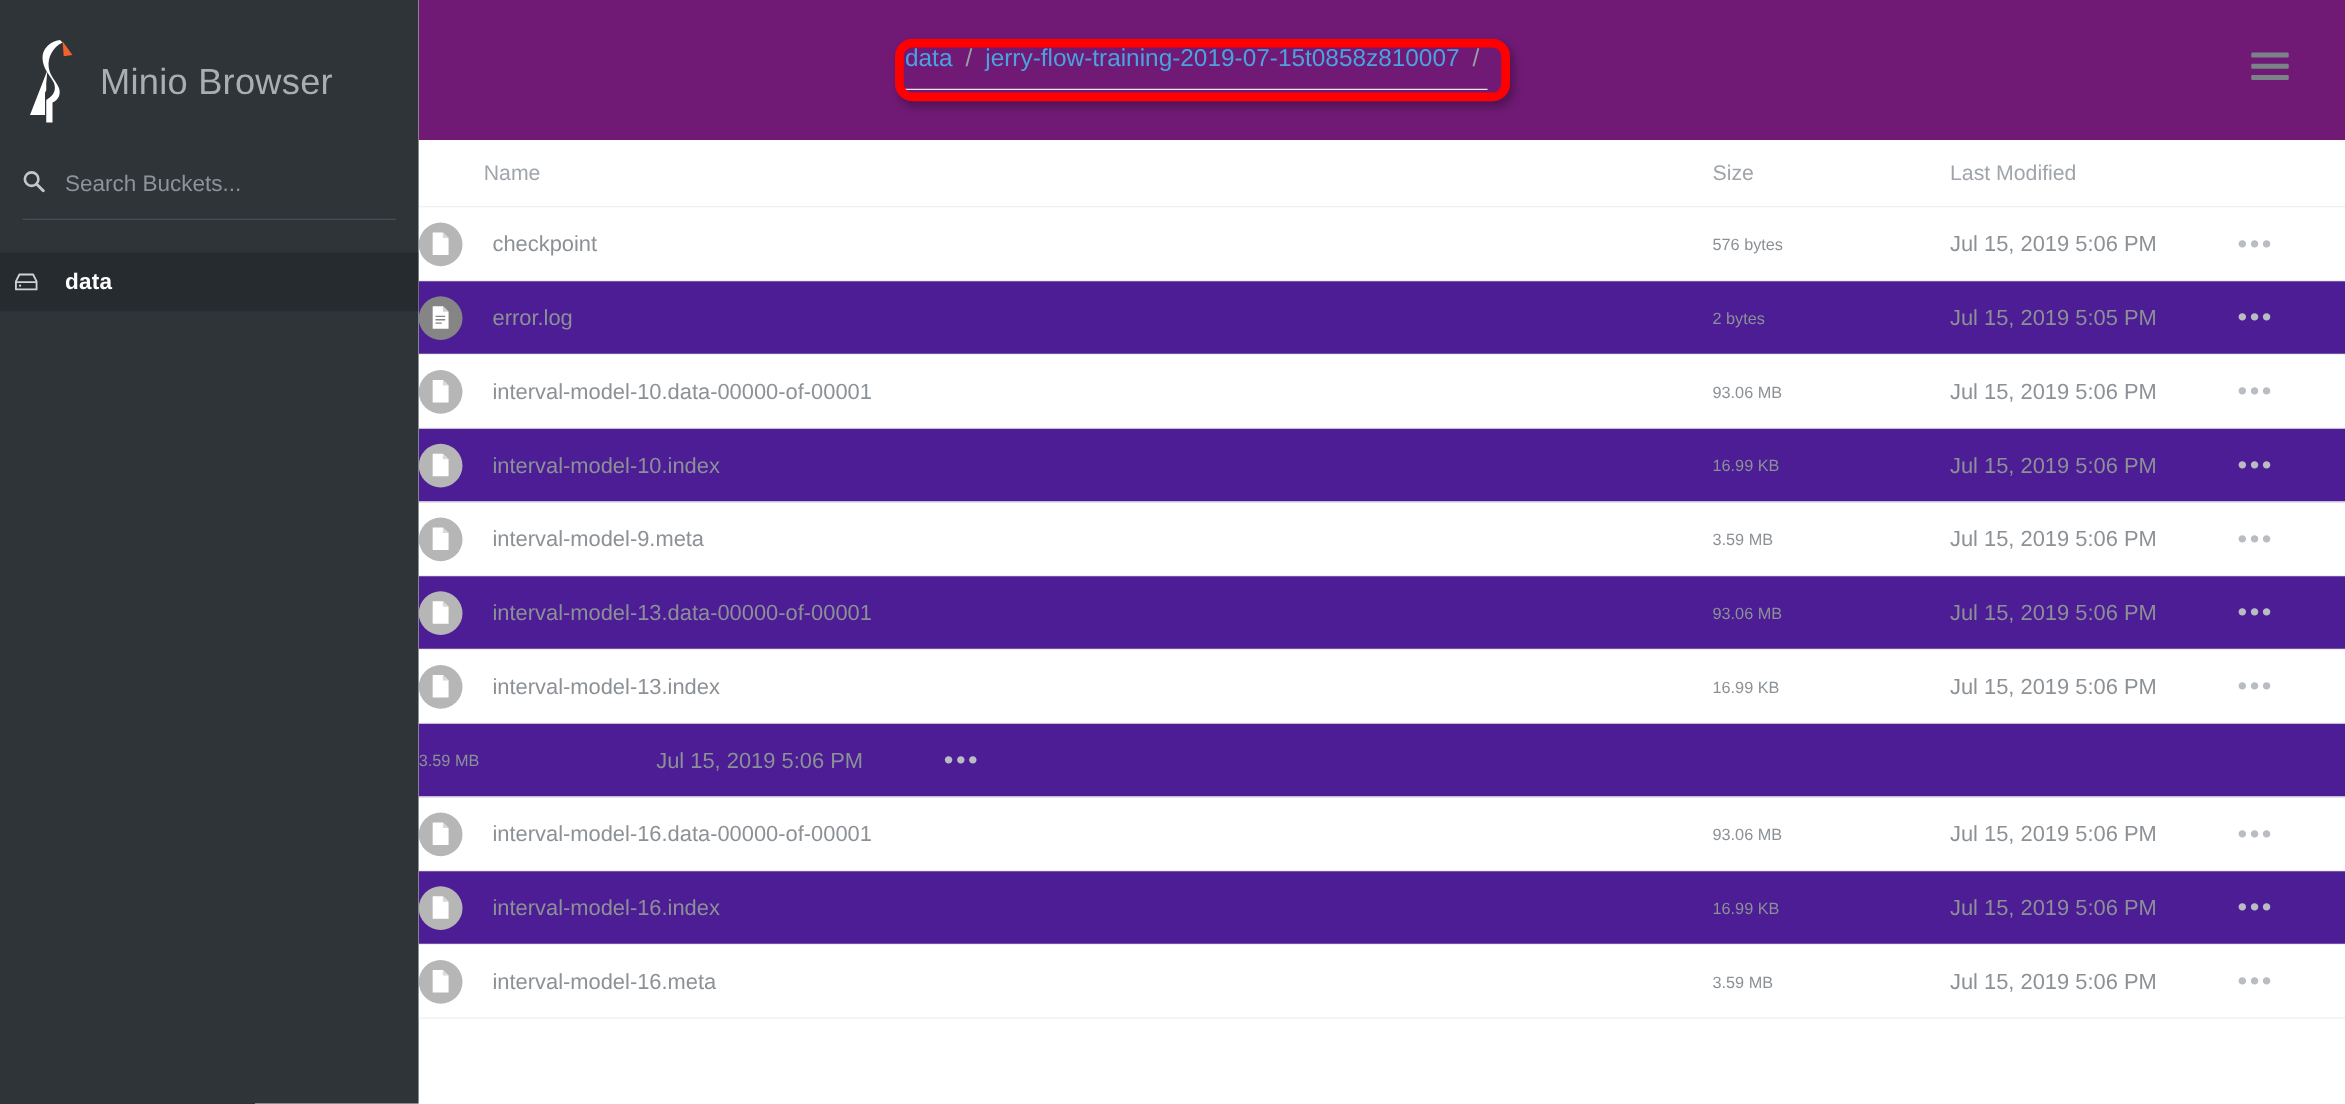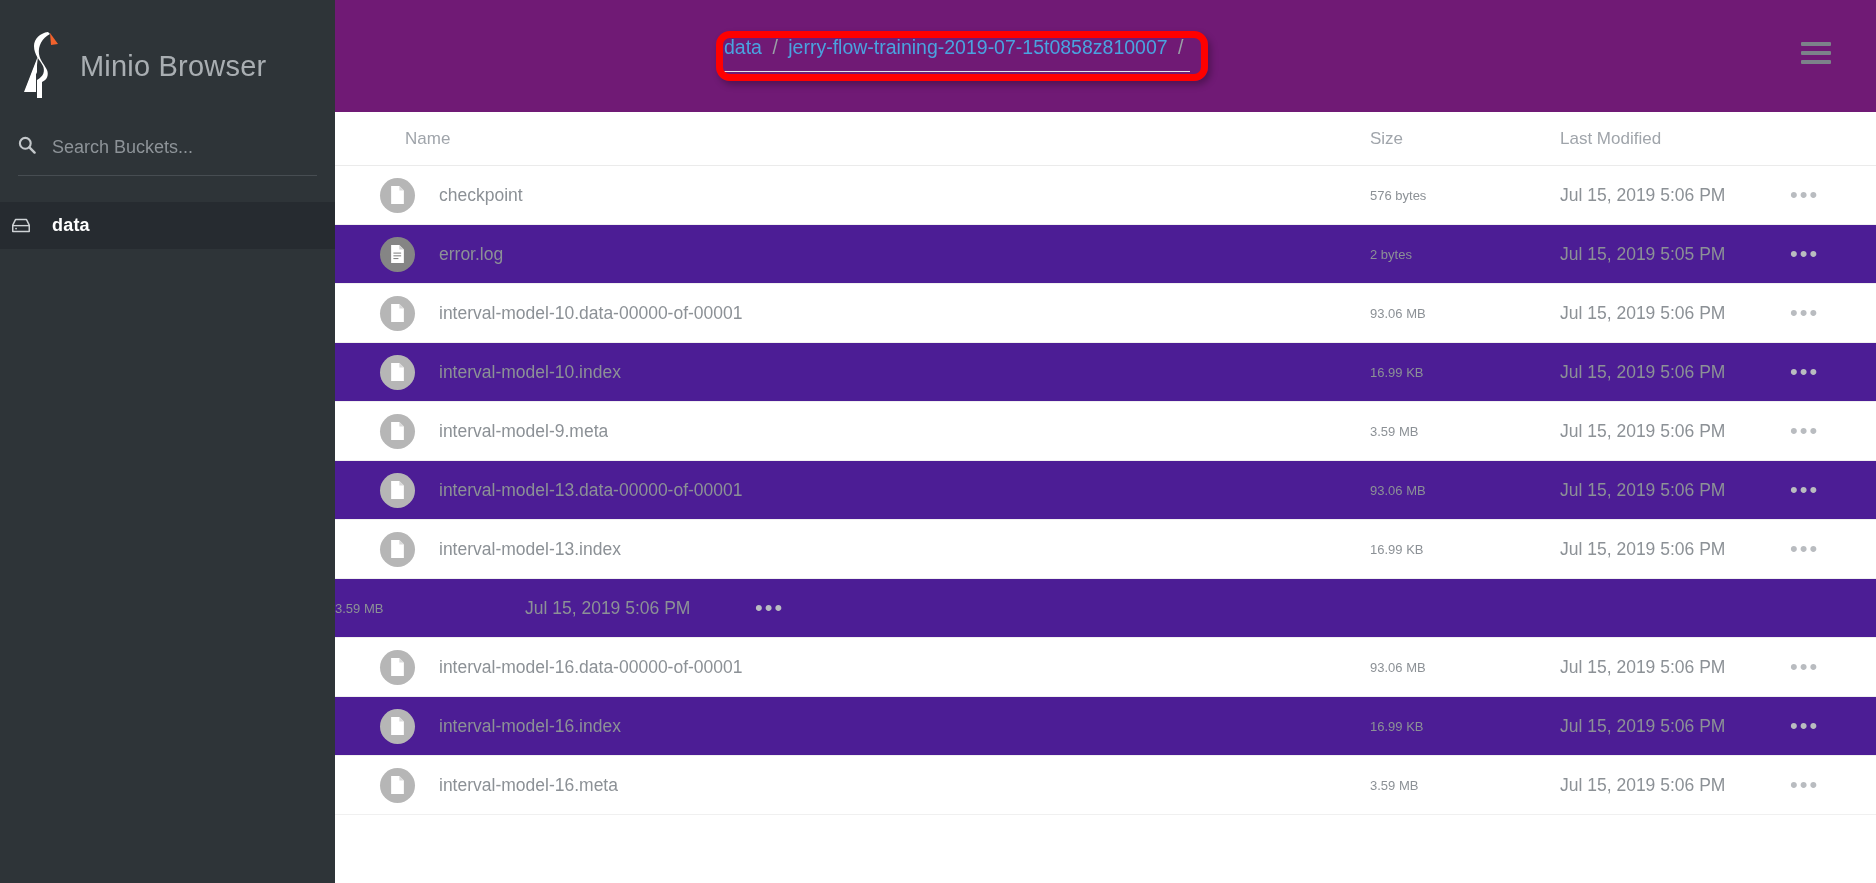--- a/index.html
+++ b/index.html
@@ -177,42 +177,41 @@
   
   .table-head {
     display: flex;
     align-items: center;
     height: 54px;
     padding: 0 0 0 0;
     border-bottom: 1px solid #ebebeb;
     color: #a0a5ab;
     font-size: 17px;
   }
-  .col-name  { flex: 1; padding-left: 70px; }
+  .col-name  { flex: 1; padding-left: 52px; }
   .col-size  { width: 190px; flex: 0 0 190px; }
   .col-date  { width: 230px; flex: 0 0 230px; }
   .col-act   { width: 86px;  flex: 0 0 86px; }
 
   .table-body { }
 
   .row {
     display: flex;
     align-items: center;
     height: 59px;
     border-bottom: 1px solid #f0f0f0;
     background: #ffffff;
     cursor: pointer;
   }
   .row.alt { background: #4c1d95; }
 
   .cell-name {
     flex: 1;
     display: flex;
     align-items: center;
-    padding-left: 45px;
     min-width: 0;
   }
   .file-icon {
     width: 35px;
     height: 35px;
     flex: 0 0 35px;
     border-radius: 50%;
     background: #b6b6b6;
     display: flex;
     align-items: center;

